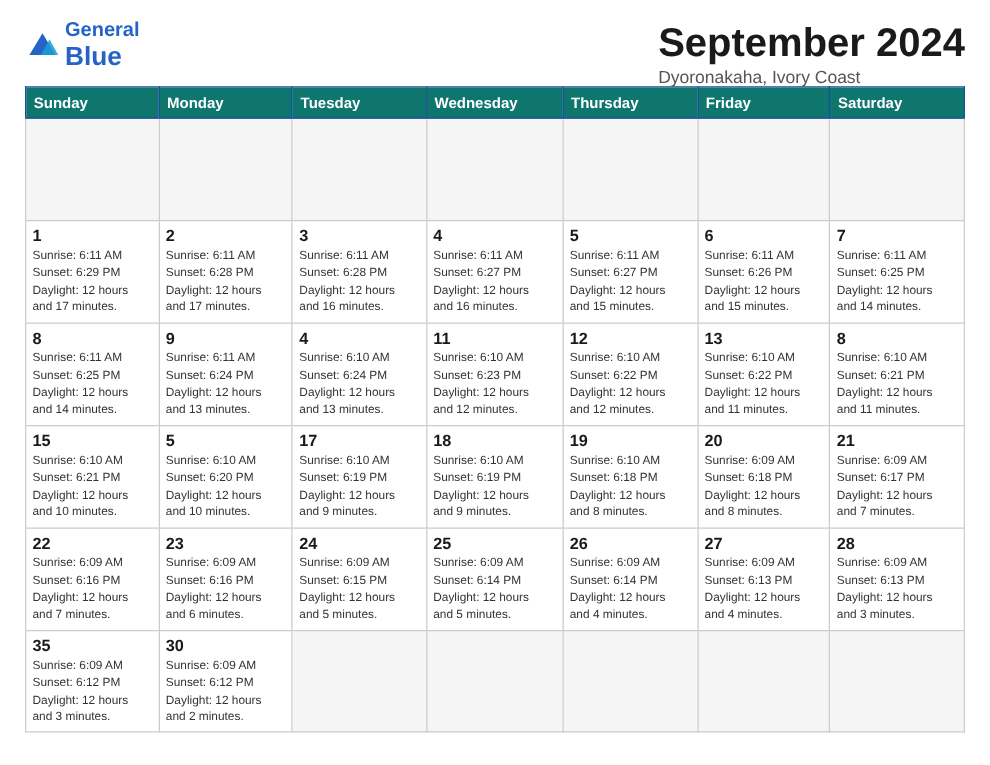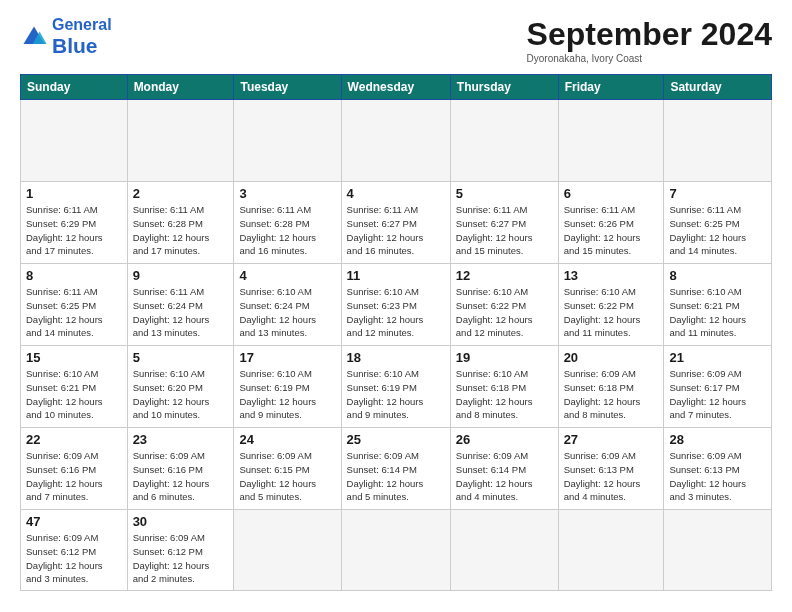--- a/index.html
+++ b/index.html
@@ -13,41 +13,40 @@
     .page {
       width: 792px;
       height: 612px;
       padding: 16px 20px;
       background: #fff;
     }
     .header {
       display: flex;
       justify-content: space-between;
       align-items: flex-start;
-      margin-bottom: 10px;
     }
     .logo {
       display: flex;
       align-items: center;
     }
     .logo-icon {
       width: 28px;
       height: 28px;
       margin-right: 4px;
     }
     .title-block {
       text-align: left;
     }
     .month-title {
       font-size: 32px;
       font-weight: bold;
       color: #1a1a1a;
     }
     .location {
-      font-size: 10px;
+      font-size: 14px;
       color: #555;
     }
     .calendar {
       width: 100%;
       border-collapse: collapse;
       font-size: 10px;
     }
     .calendar th {
       background: #0f766e;
       color: #fff;
@@ -244,21 +243,21 @@
             <span class="day-num">27</span>
             <div class="day-info">Sunrise: 6:09 AM<br>Sunset: 6:13 PM<br>Daylight: 12 hours<br>and 4 minutes.</div>
           </td>
           <td>
             <span class="day-num">28</span>
             <div class="day-info">Sunrise: 6:09 AM<br>Sunset: 6:13 PM<br>Daylight: 12 hours<br>and 3 minutes.</div>
           </td>
         </tr>
         <tr class="last-row">
           <td>
-            <span class="day-num">47</span>
+            <span class="day-num">35</span>
             <div class="day-info">Sunrise: 6:09 AM<br>Sunset: 6:12 PM<br>Daylight: 12 hours<br>and 3 minutes.</div>
           </td>
           <td>
             <span class="day-num">30</span>
             <div class="day-info">Sunrise: 6:09 AM<br>Sunset: 6:12 PM<br>Daylight: 12 hours<br>and 2 minutes.</div>
           </td>
           <td class="empty"></td>
           <td class="empty"></td>
           <td class="empty"></td>
           <td class="empty"></td>

